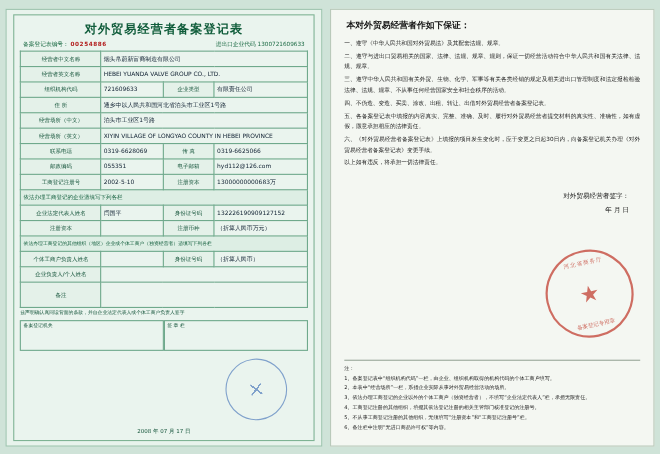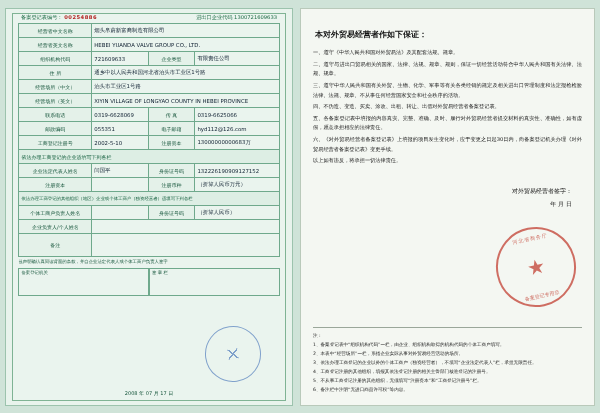--- a/index.html
+++ b/index.html
@@ -90,21 +90,21 @@
       linear-gradient(45deg,transparent 45%,#2b5fb0 45%,#2b5fb0 55%,transparent 55%),
       linear-gradient(-45deg,transparent 45%,#2b5fb0 45%,#2b5fb0 55%,transparent 55%);
   }
 
   
   .right-sheet{
     position:absolute;left:300px;top:8px;width:295px;height:398px;
     background:#f4f7f2;
     border:1px solid #b9c9ba;
     box-sizing:border-box;
-    padding:16px 12px;
+    padding:4px 12px;
   }
   .r-title{font-size:8px;font-weight:bold;color:#111;margin:4px 0 8px 2px;}
   .r-para{font-size:5.2px;color:#222;line-height:1.85;margin:0 0 2px 0;text-align:justify;}
   .r-sign{
     margin-top:18px;text-align:right;font-size:6px;color:#111;padding-right:10px;
     line-height:2.2;
   }
   .stamp-right{
     position:absolute;right:18px;top:218px;
     width:76px;height:76px;border-radius:50%;
@@ -131,20 +131,21 @@
   hr.sep{border:0;border-top:1px solid #9aa79a;margin:6px 0 4px 0;}
 </style>
 </head>
 <body>
 
 <div class="page">
 
   <div class="left-sheet">
     <div class="left-inner">
 
+      <div class="form-title">对外贸易经营者备案登记表</div>
 
       <div class="hdrline">
         <div>
           <span>备案登记表编号：</span>
           <span class="redno">00254886</span>
         </div>
         <div>
           <span>进出口企业代码</span>
           <span>1300721609633</span>
         </div>

